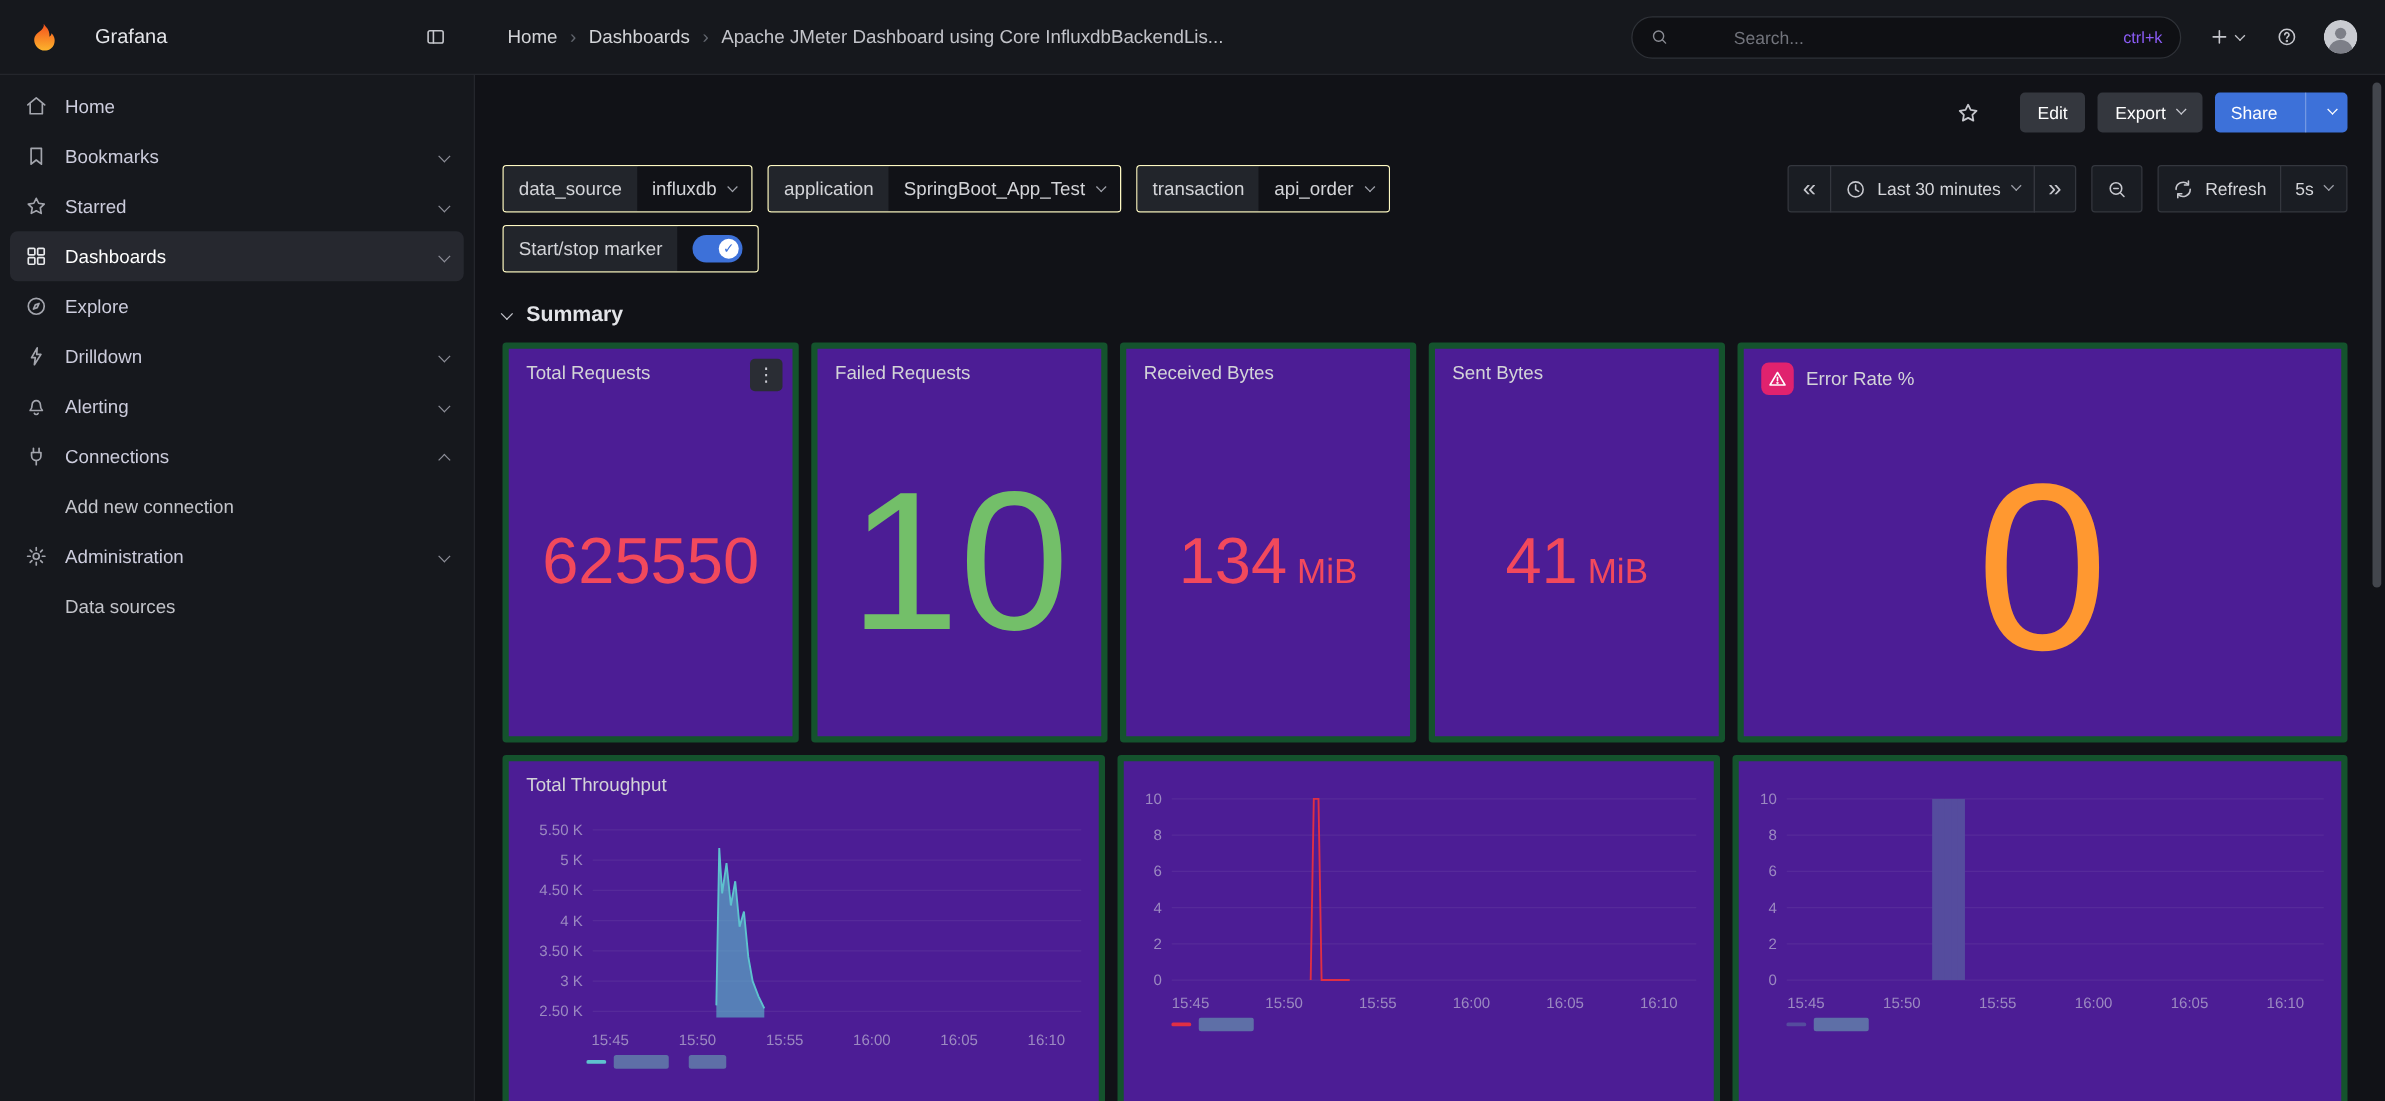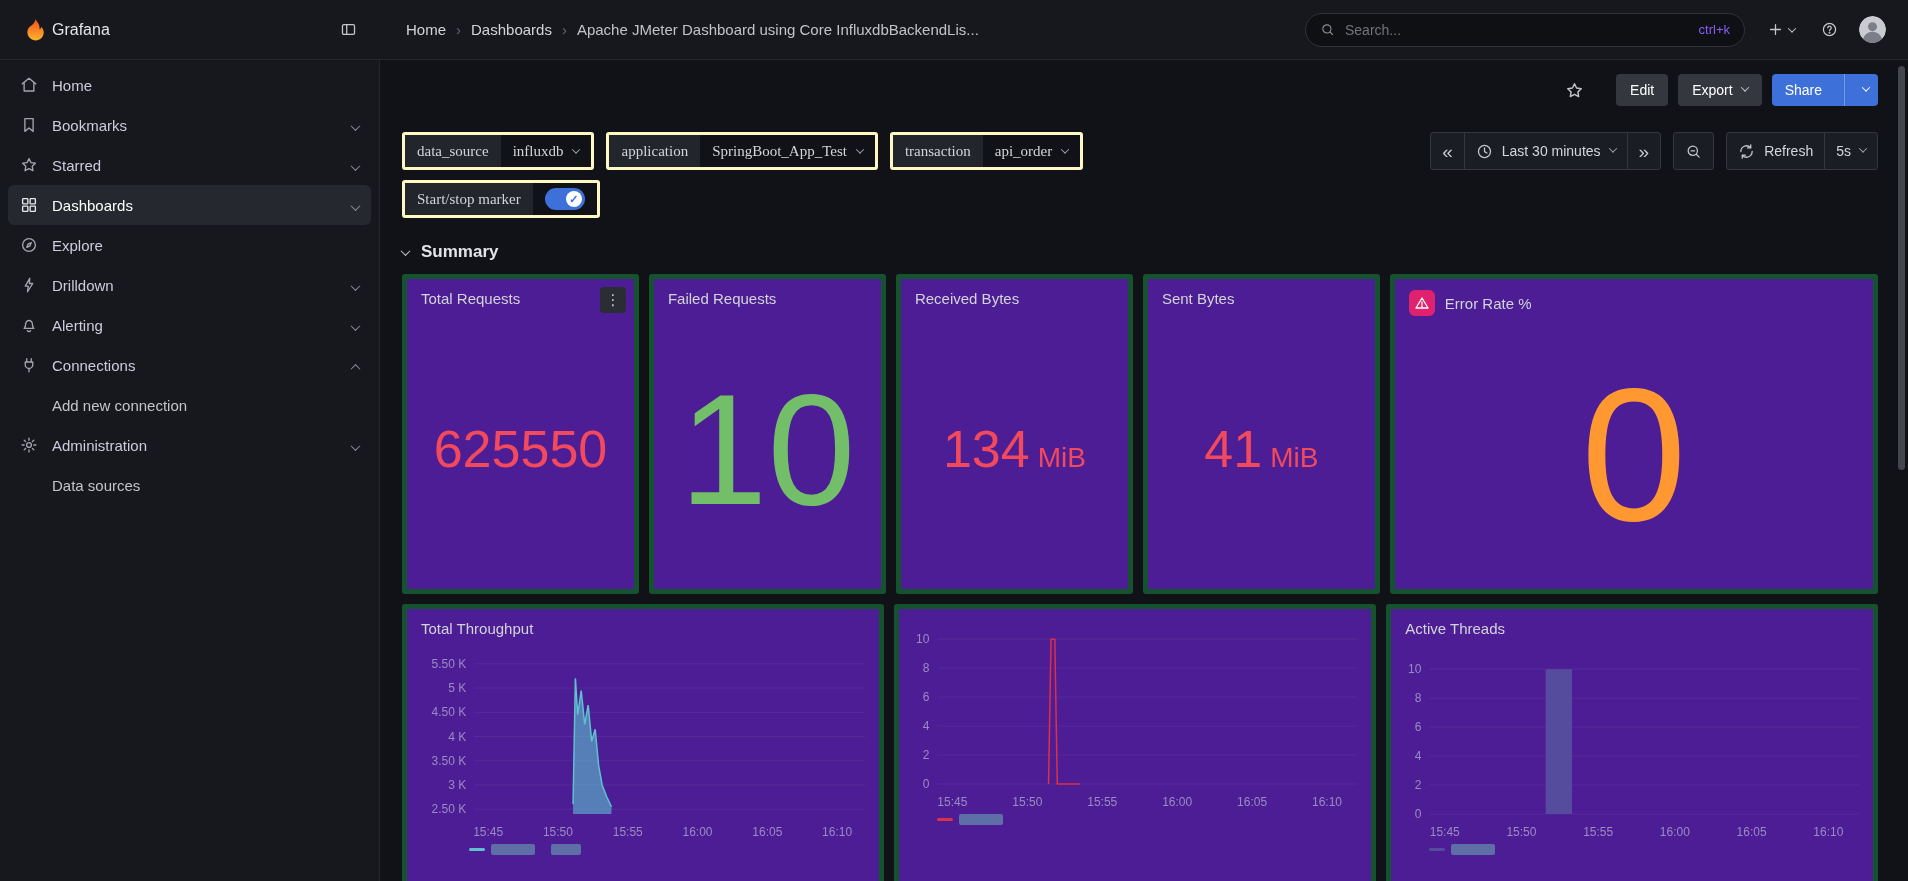--- a/index.html
+++ b/index.html
@@ -4,33 +4,33 @@
 <style>
   *{margin:0;padding:0;box-sizing:border-box}
   html,body{width:1908px;height:881px;overflow:hidden;background:#111217;
     font-family:"Liberation Sans","DejaVu Sans",sans-serif;color:#ccccdc;}
   .app{position:relative;width:1908px;height:881px;display:grid;
     grid-template-rows:60px 1fr;grid-template-columns:380px 1fr;}
 
   
   header{grid-column:1/3;display:flex;align-items:center;background:#16181d;
     border-bottom:1px solid #24262c;padding-right:22px;}
-  .nav-left{width:380px;flex:0 0 380px;display:flex;align-items:center;gap:4px;padding:0 16px 0 22px;}
+  .nav-left{width:380px;flex:0 0 380px;display:flex;align-items:center;gap:28px;padding:0 16px 0 22px;}
   .brand{font-size:16px;font-weight:500;color:#e4e5e9;}
   .icon-btn{background:none;border:none;color:#9fa1aa;display:flex;align-items:center;justify-content:center;
     width:32px;height:32px;border-radius:6px;cursor:pointer;}
   .dock{margin-left:auto;}
   .breadcrumbs{display:flex;align-items:center;margin-left:26px;font-size:15px;white-space:nowrap;}
   .breadcrumbs a{color:#d3d4d8;text-decoration:none;font-weight:500;cursor:pointer;}
   .bc-sep{color:#62666e;padding:0 10px;font-size:15px;}
   .bc-current{color:#c2c3c9;font-weight:400;max-width:480px;overflow:hidden;text-overflow:ellipsis;}
   .nav-spacer{flex:1;}
   .search{display:flex;align-items:center;gap:10px;width:440px;height:34px;border:1px solid #2f3238;
     background:#0f1014;border-radius:17px;padding:0 14px;cursor:text;color:#72747c;font-size:14px;}
-  .search .ph{flex:1;}
+  .search .ph{flex:1;margin-left:42px;}
   .kbd{font-size:13px;color:#8b5cf6;}
   .nav-right{display:flex;align-items:center;gap:14px;margin-left:18px;}
   .plus-group{display:flex;align-items:center;gap:5px;color:#c6c7cd;}
   .avatar{width:27px;height:27px;border-radius:50%;overflow:hidden;display:block;cursor:pointer;}
 
   
   .chev{display:inline-block;width:7px;height:7px;border-right:1.6px solid currentColor;
     border-bottom:1.6px solid currentColor;transform:rotate(45deg) translate(-1px,-1px);}
   .chev.up{transform:rotate(-135deg) translate(-1px,-1px);}
   .chev.sm{width:6px;height:6px;}
@@ -53,21 +53,21 @@
   .btn{height:32px;padding:0 14px;border-radius:4px;background:#34373e;color:#fff;font-size:14px;
     font-weight:500;display:flex;align-items:center;gap:9px;border:none;cursor:pointer;}
   .btn .chev{color:#c9cad1;margin-top:-2px;}
   .btn-primary{background:#3d71d9;padding:0;}
   .btn-primary .seg{padding:0 13px;display:flex;align-items:center;height:100%;}
   .btn-primary .divider{width:1px;height:100%;background:rgba(255,255,255,.28);}
   .btn-primary .chev-seg{padding:0 9px;display:flex;align-items:center;height:100%;cursor:pointer;}
 
   .controls{display:flex;align-items:flex-start;margin-top:26px;}
   .vars{display:flex;gap:12px;align-items:center;flex-wrap:nowrap;}
-  .var{display:flex;height:38px;border:3px solid #fef9c3;border-radius:3px;overflow:hidden;font-size:15px;cursor:pointer;font-family:Liberation Serif, serif;}
+  .var{display:flex;height:38px;border:1px solid #fef9c3;border-radius:3px;overflow:hidden;font-size:15px;cursor:pointer;}
   .var-label{display:flex;align-items:center;padding:0 12px;background:#22252b;color:#d3d4d8;}
   .var-value{display:flex;align-items:center;gap:10px;padding:0 12px;background:#111217;color:#d3d4d8;}
   .var-value .chev{color:#9fa1aa;}
   .controls .spacer{flex:1;}
 
   .timebar{display:flex;align-items:center;}
   .tbtn{height:38px;display:flex;align-items:center;gap:9px;padding:0 11px;border:1px solid #34373e;
     background:#1a1d23;color:#d5d6da;font-size:14px;font-weight:500;cursor:pointer;}
   .tbtn .chev{color:#9fa1aa;margin-top:-2px;}
   .tgroup{display:flex;}
@@ -495,23 +495,20 @@
               <polyline points="139.54404761904706,171 142.04166666666725,26.14018691588784 145.7880952380958,26.14018691588784 148.28571428571428,171 170.76428571428573,171" fill="none" stroke="#E02F44" stroke-width="1.5"></polyline>
             </svg></div>
         <div class="legend-cut ml-sm">
           <span class="lg">
               <span class="lg-dash" style="background:#E02F44;"></span>
               <span class="lg-blob"></span>
             </span>
         </div>
       </div>
       <div class="panel">
-        <div class="panel-head">
-            <span>Active Threads</span>
-          </div>
         <div class="chart-host"><svg width="470" height="196" font-family="Liberation Sans, DejaVu Sans, sans-serif" font-size="12">
               <line x1="28.4" y1="26.14018691588784" x2="458" y2="26.14018691588784" stroke="rgba(204,204,220,0.08)"></line>
               <text x="20.4" y="30.14018691588784" text-anchor="end" fill="rgba(204,204,220,0.62)">10</text>
               <line x1="28.4" y1="55.112149532710276" x2="458" y2="55.112149532710276" stroke="rgba(204,204,220,0.08)"></line>
               <text x="20.4" y="59.112149532710276" text-anchor="end" fill="rgba(204,204,220,0.62)">8</text>
               <line x1="28.4" y1="84.0841121495327" x2="458" y2="84.0841121495327" stroke="rgba(204,204,220,0.08)"></line>
               <text x="20.4" y="88.0841121495327" text-anchor="end" fill="rgba(204,204,220,0.62)">6</text>
               <line x1="28.4" y1="113.05607476635514" x2="458" y2="113.05607476635514" stroke="rgba(204,204,220,0.08)"></line>
               <text x="20.4" y="117.05607476635514" text-anchor="end" fill="rgba(204,204,220,0.62)">4</text>
               <line x1="28.4" y1="142.02803738317755" x2="458" y2="142.02803738317755" stroke="rgba(204,204,220,0.08)"></line>

